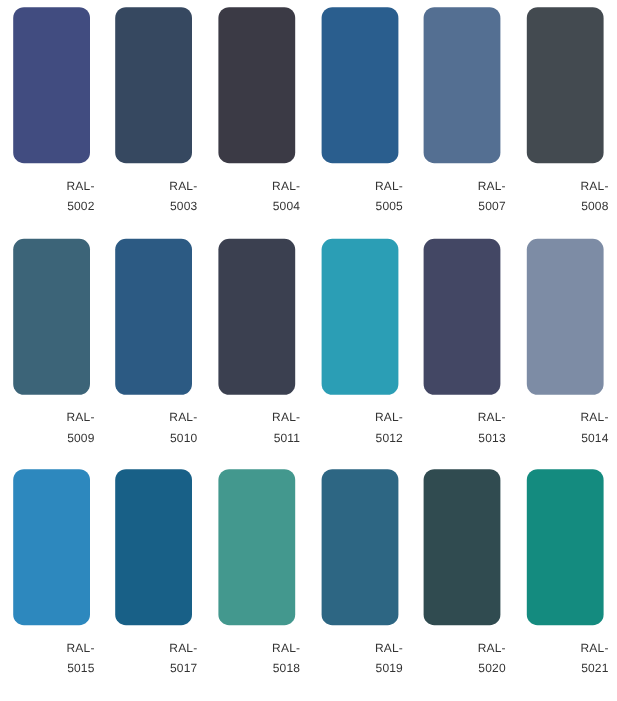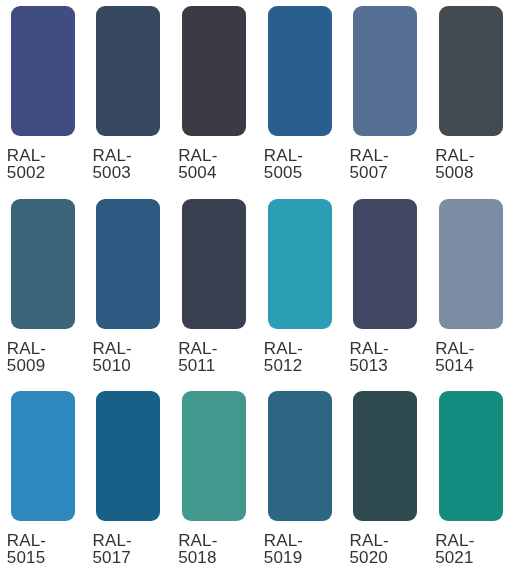--- a/index.html
+++ b/index.html
@@ -35,22 +35,22 @@
   .swatch-chip {
     width: 64px;
     height: 130px;
     border-radius: 9px;
     flex: none;
   }
 
   .swatch-label {
     margin-top: 11px;
     width: 72px;
-    text-align: left;
-    font-size: 17px;
+    text-align: right;
+    font-size: 10px;
     line-height: 17px;
     color: #333333;
     letter-spacing: 0.15px;
     white-space: pre-line;
   }
 </style>
 </head>
 <body style="background: rgb(255, 255, 255);">
 
 <div id="palette-grid" style="background: rgb(255, 255, 255);">

